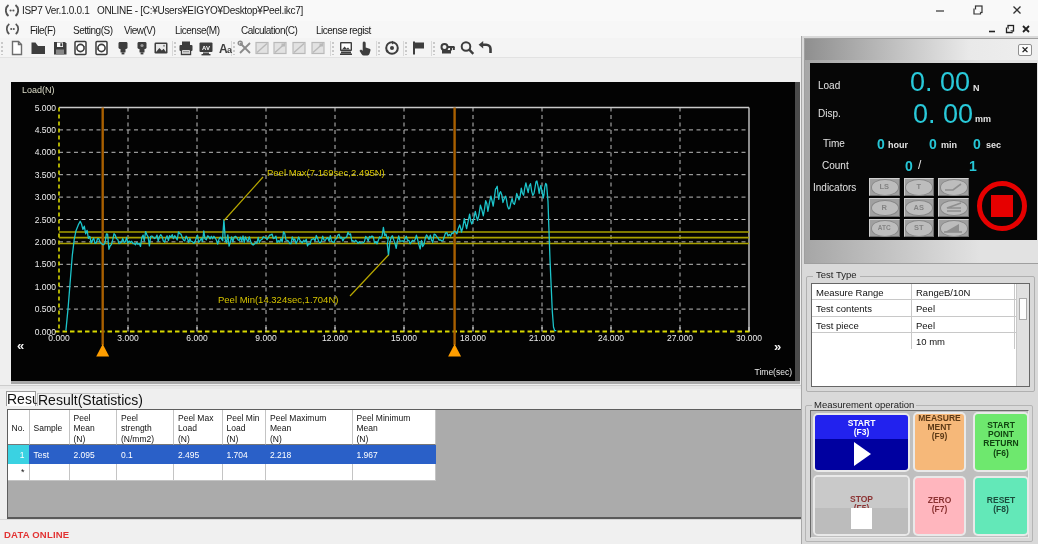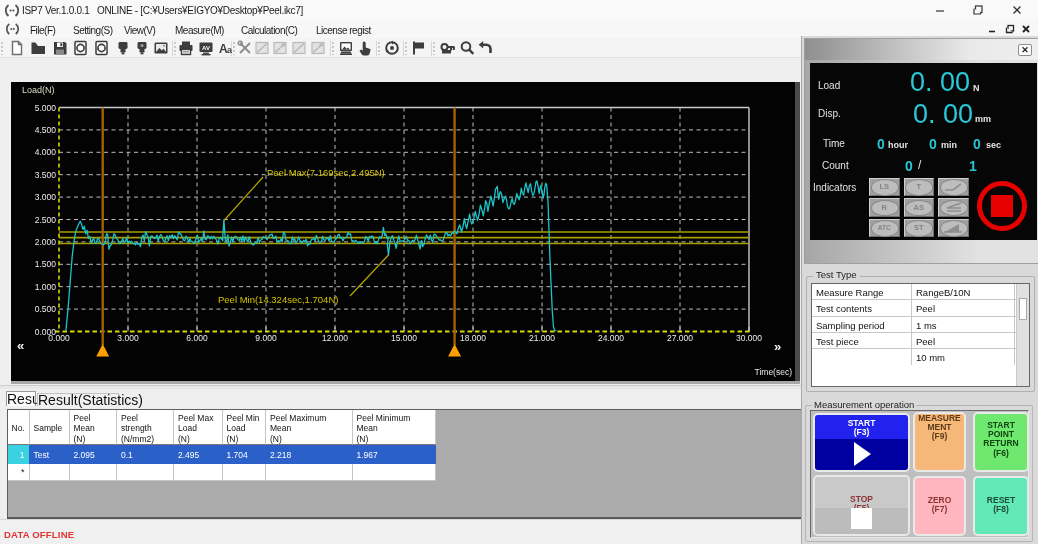--- a/index.html
+++ b/index.html
@@ -89,21 +89,21 @@
 <div id="menubar">
  <svg class="abs" style="left:6px;top:2px" width="13" height="12" viewBox="0 0 14 13">
   <path d="M3.5 1 a7 7 0 0 0 0 11" fill="none" stroke="#555" stroke-width="1.8"></path>
   <path d="M10.5 1 a7 7 0 0 1 0 11" fill="none" stroke="#555" stroke-width="1.8"></path>
   <circle cx="5.6" cy="6.5" r="1.1" fill="#555"></circle>
       <circle cx="8.4" cy="6.5" r="1.1" fill="#555"></circle>
  </svg>
  <span class="mi" style="left:30px">File(F)</span>
  <span class="mi" style="left:73px">Setting(S)</span>
  <span class="mi" style="left:124px">View(V)</span>
- <span class="mi" style="left:175px">Measure(M)</span>
+ <span class="mi" style="left:175px">License(M)</span>
  <span class="mi" style="left:241px">Calculation(C)</span>
  <span class="mi" style="left:316px">License regist</span>
  <svg class="wb" style="left:986px;top:2px;width:12px;height:12px" viewBox="0 0 12 12">
       <line x1="3" y1="8.5" x2="9" y2="8.5" stroke="#222" stroke-width="1.6"></line>
     </svg>
  <svg class="wb" style="left:1004px;top:2px;width:12px;height:12px" viewBox="0 0 12 12">
       <rect x="4" y="2.5" width="5.5" height="5.5" fill="none" stroke="#222" stroke-width="1.3"></rect>
       <path d="M2.5 4.5 v5 h5.5 v-1" fill="#f7f7f7" stroke="#222" stroke-width="1.3"></path>
     </svg>
  <svg class="wb" style="left:1020px;top:2px;width:12px;height:12px" viewBox="0 0 12 12">
@@ -394,24 +394,20 @@
 <div id="tttable">
     <div class="ttr">
       <div class="ttc1">Measure Range</div>
       <div class="ttc2">RangeB/10N</div>
     </div>
     <div class="ttr">
       <div class="ttc1">Test contents</div>
       <div class="ttc2">Peel</div>
     </div>
     <div class="ttr">
-      <div class="ttc1">Sampling period</div>
-      <div class="ttc2">1 ms</div>
-    </div>
-    <div class="ttr">
       <div class="ttc1">Test piece</div>
       <div class="ttc2">Peel</div>
     </div>
     <div class="ttr" style="border-bottom:none">
       <div class="ttc1"></div>
       <div class="ttc2">10 mm</div>
     </div>
   </div>
 <div id="ttscroll"></div>
 <div id="ttthumb"></div>
@@ -478,14 +474,14 @@
       <div class="ec" style="left:22px;width:40px;"></div>
       <div class="ec" style="left:62px;width:47.5px;"></div>
       <div class="ec" style="left:109.5px;width:57px;"></div>
       <div class="ec" style="left:166.5px;width:48.5px;"></div>
       <div class="ec" style="left:215.0px;width:43.5px;"></div>
       <div class="ec" style="left:258.5px;width:86.5px;"></div>
       <div class="ec" style="left:345.0px;width:83px;"></div>
     </div>
 </div>
 <div id="statusbar">
-    <div id="offline">DATA OFFLINE</div>
+    <div id="offline">DATA ONLINE</div>
   </div>
 
 </body></html>

